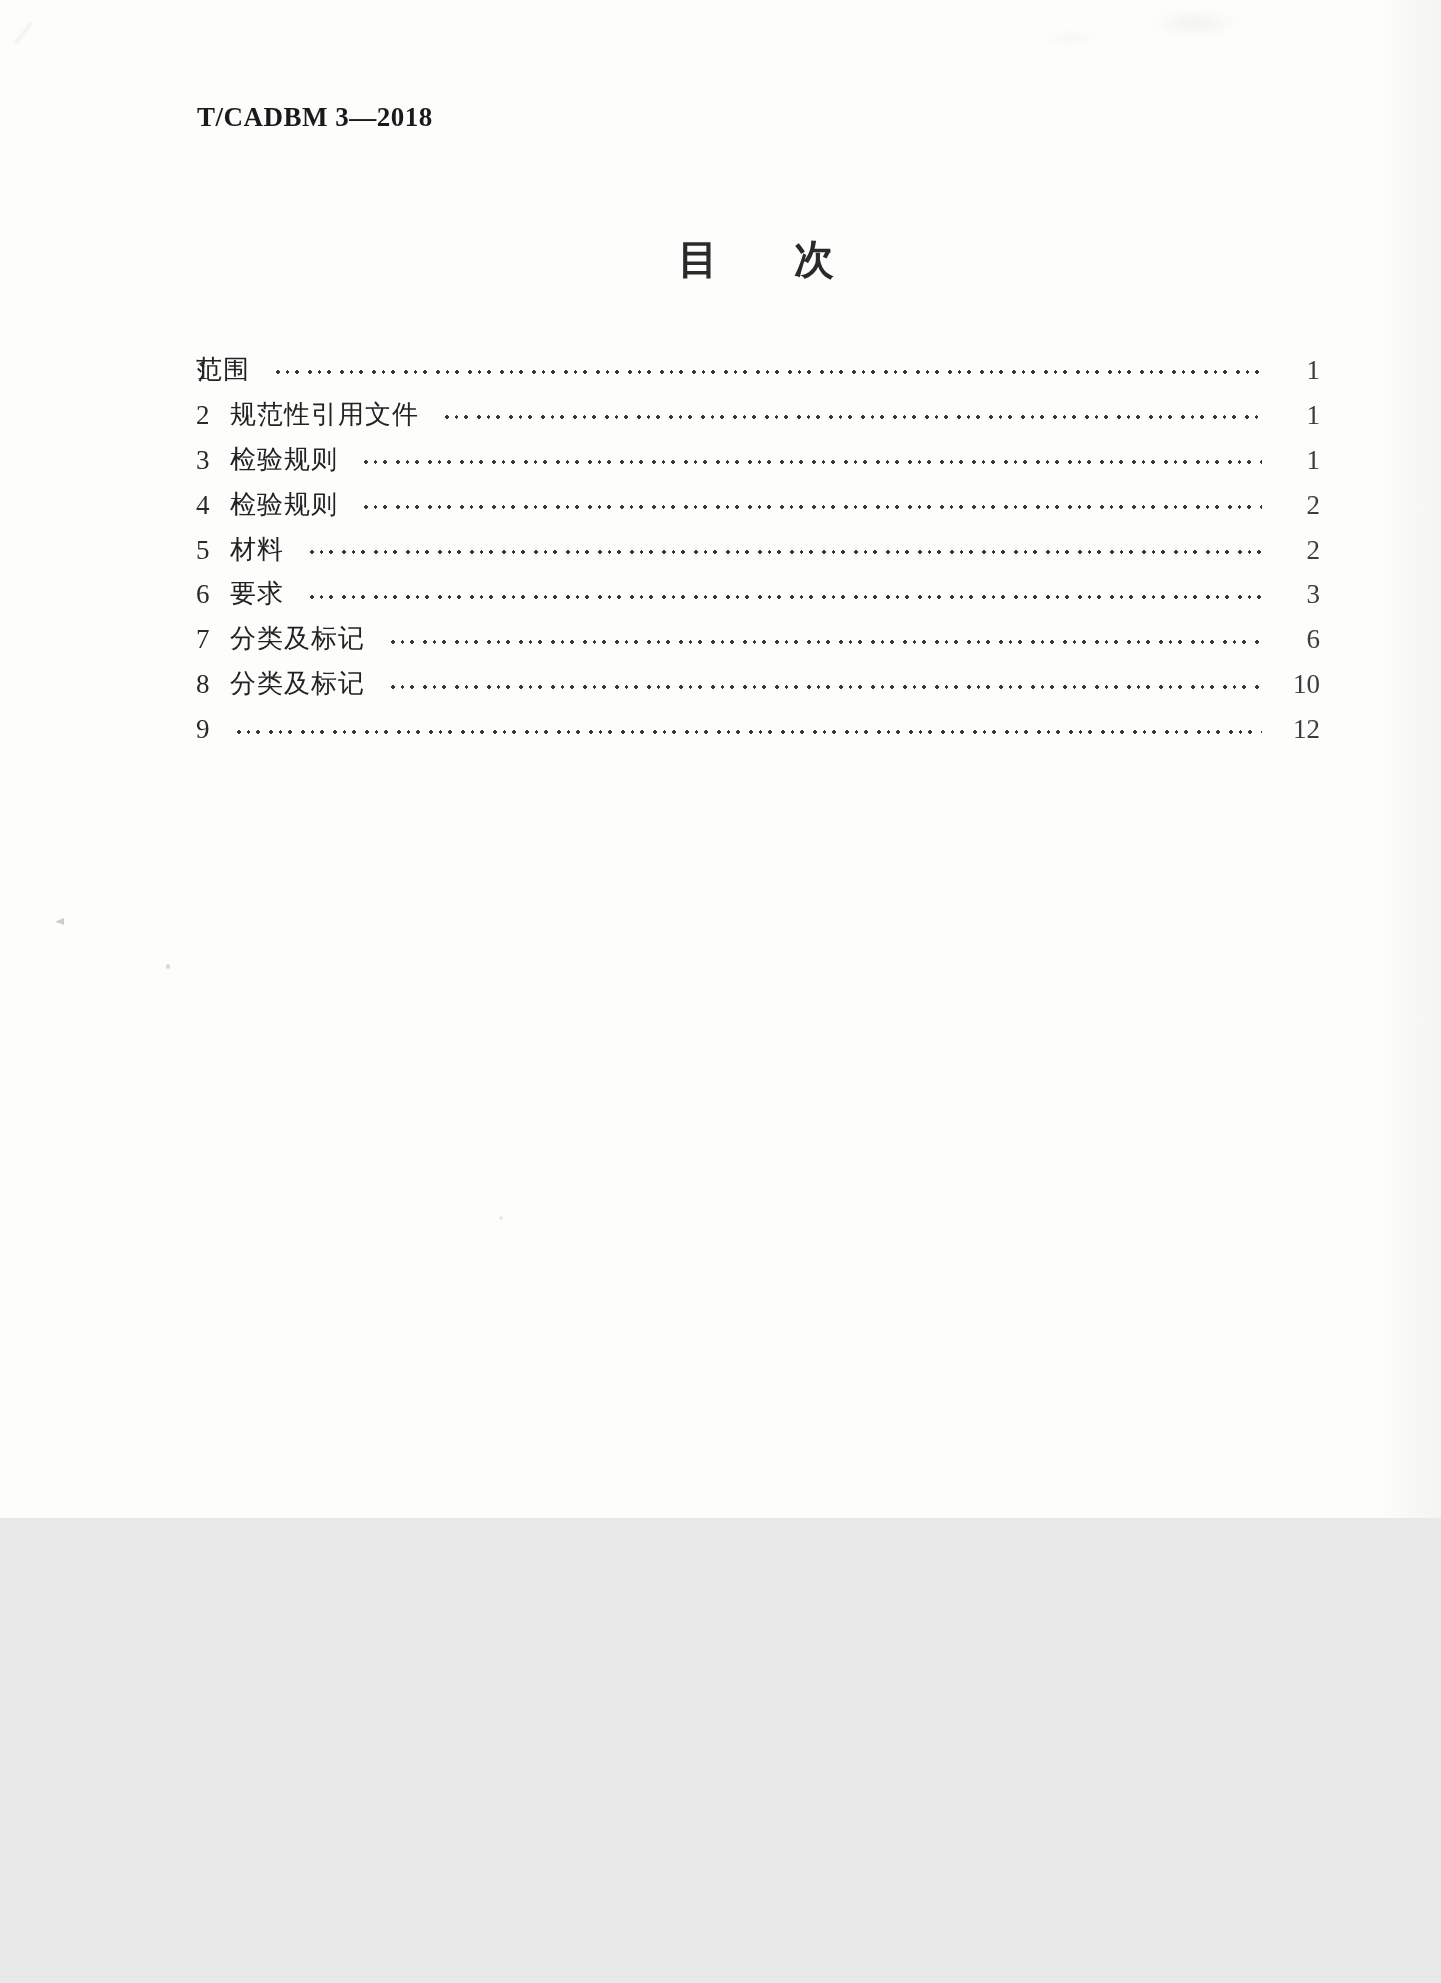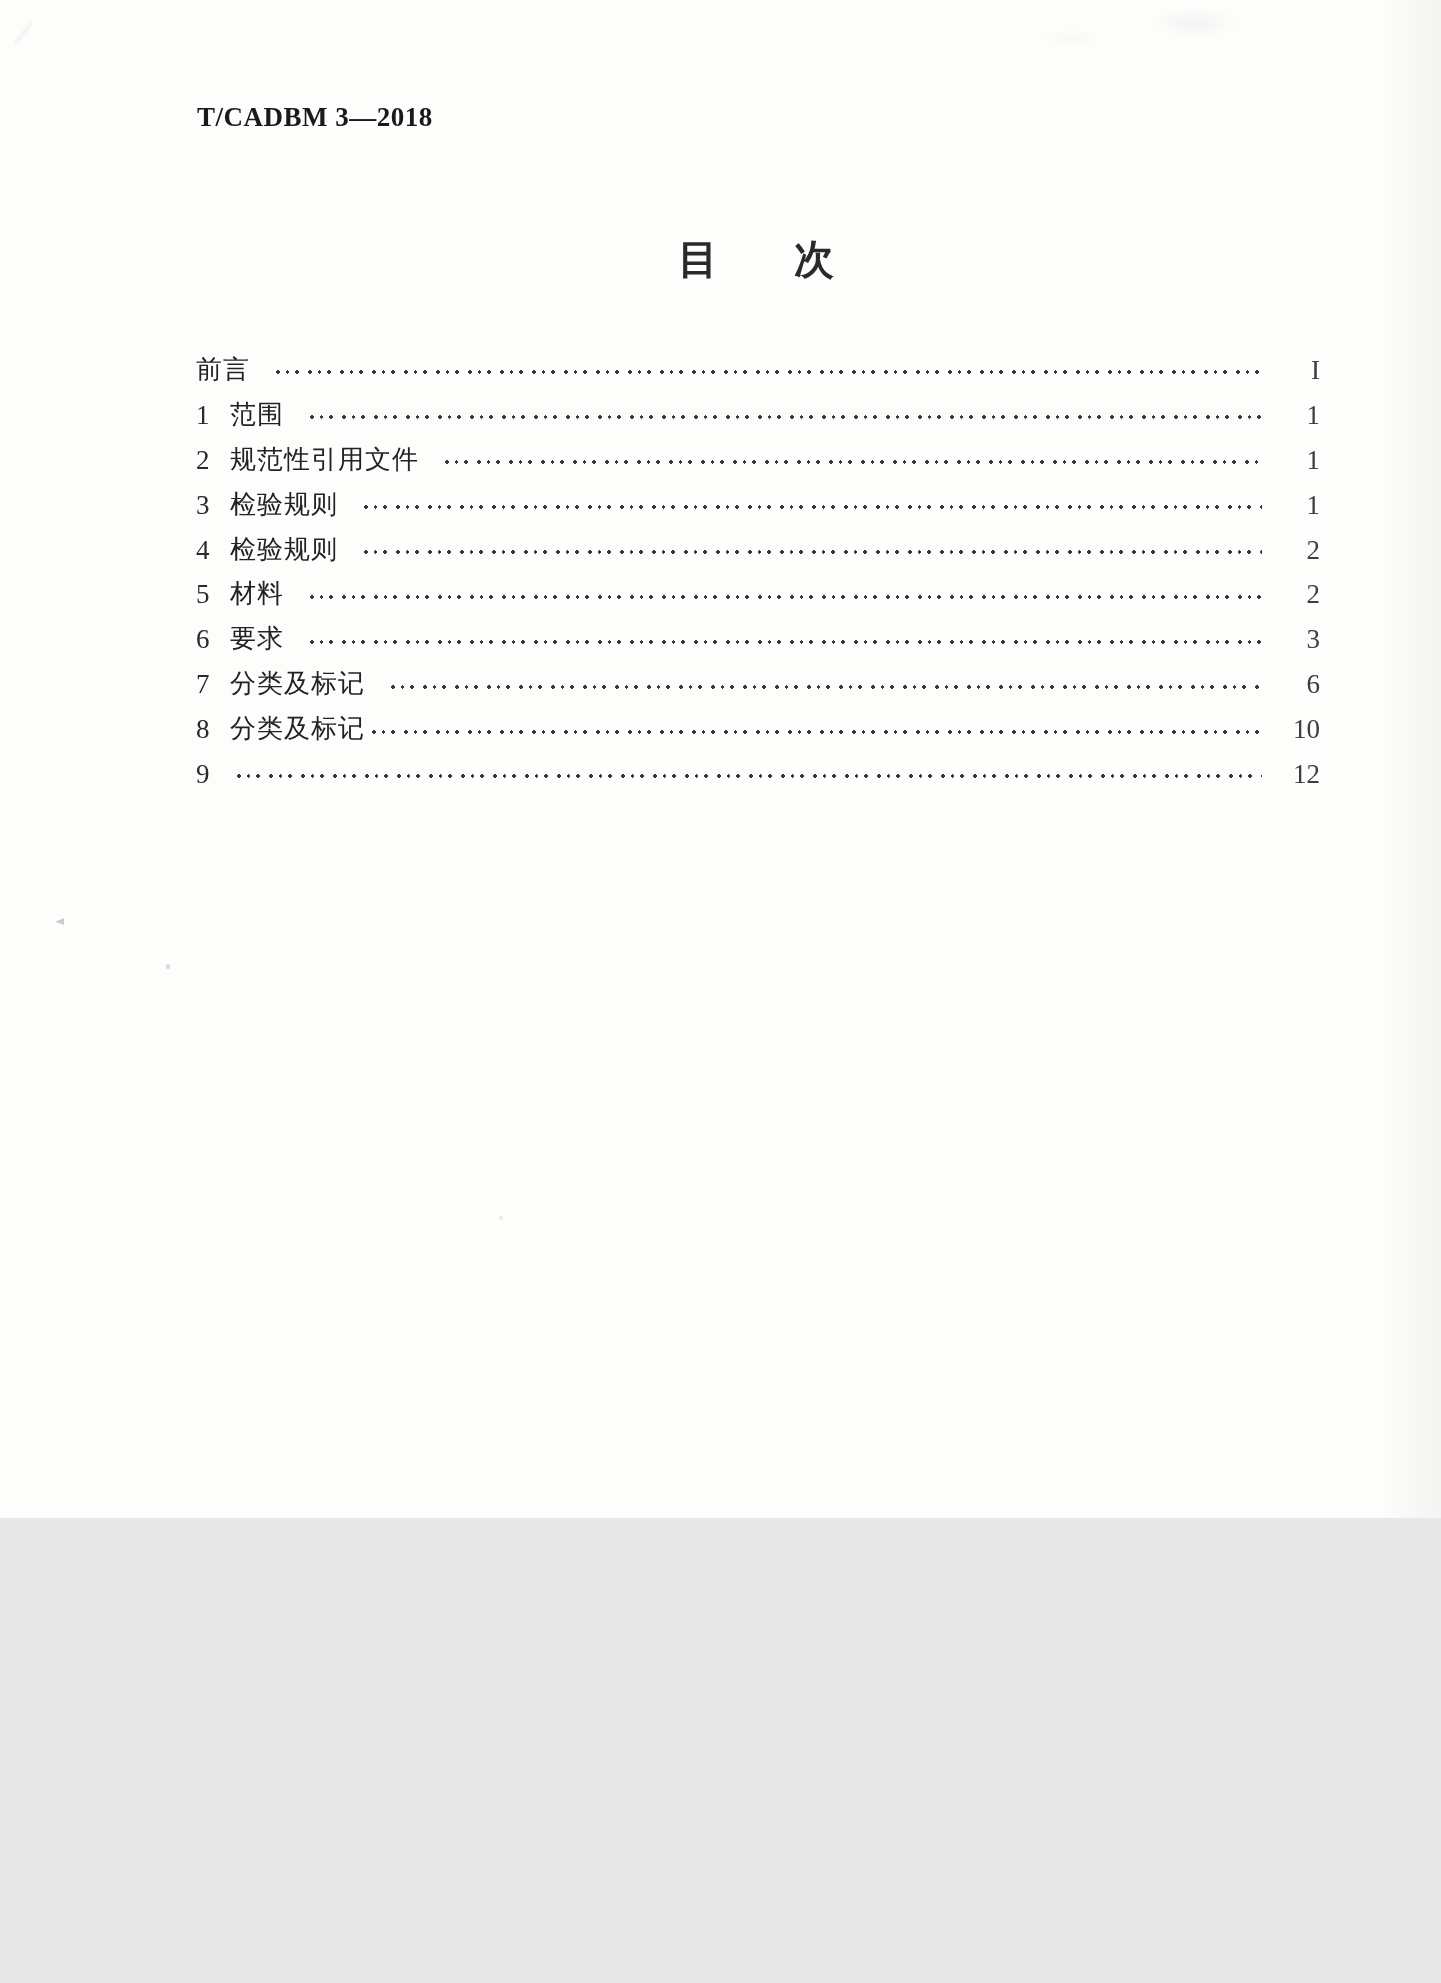--- a/index.html
+++ b/index.html
@@ -95,26 +95,20 @@
 <body>
 
 <div id="page">
 
   <div id="std-number">T/CADBM 3—2018</div>
 
   <h1 id="toc-title">目次</h1>
 
   <div id="toc">
     <div class="toc-row">
-      <span class="toc-num"></span>
-      <span class="toc-label">前言</span>
-      <span class="leader"></span>
-      <span class="toc-page">I</span>
-    </div>
-    <div class="toc-row">
       <span class="toc-num">1</span>
       <span class="toc-label">范围</span>
       <span class="leader"></span>
       <span class="toc-page">1</span>
     </div>
     <div class="toc-row">
       <span class="toc-num">2</span>
       <span class="toc-label">规范性引用文件</span>
       <span class="leader"></span>
       <span class="toc-page">1</span>

